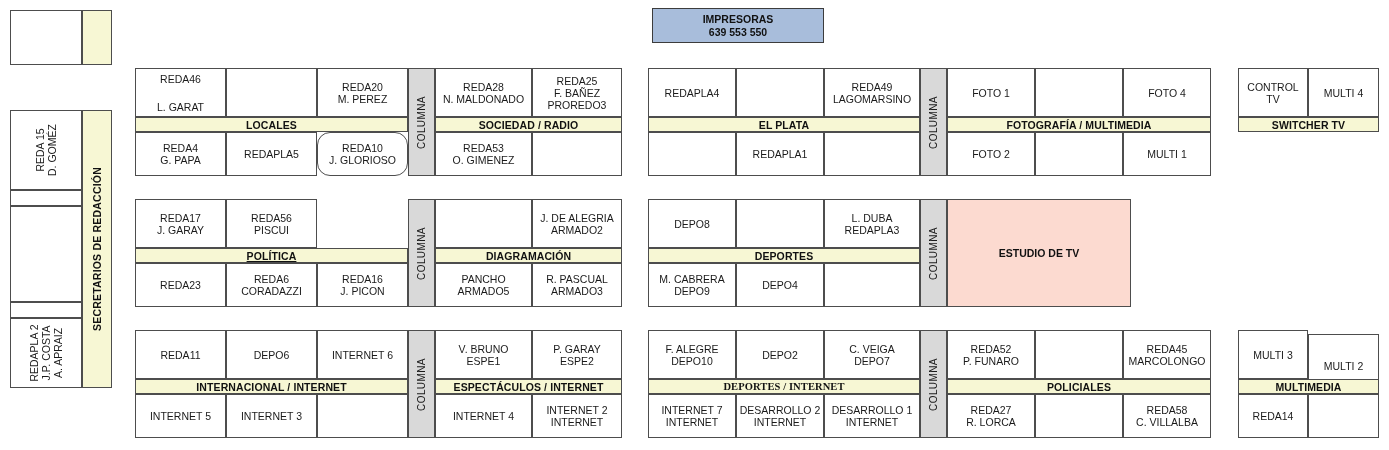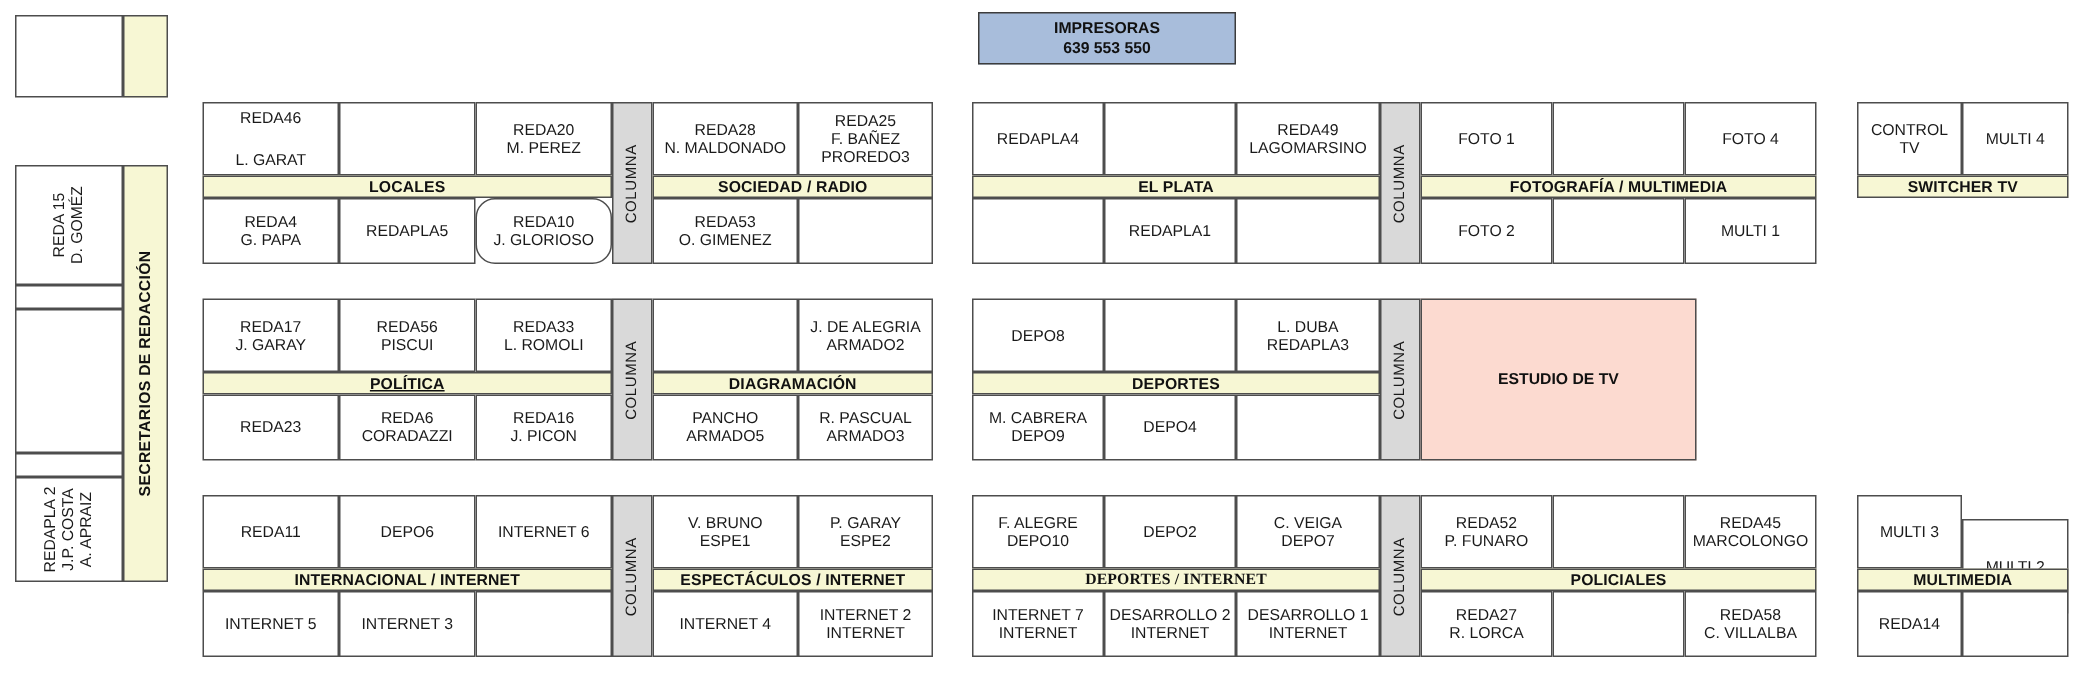--- a/index.html
+++ b/index.html
@@ -281,24 +281,20 @@
 
 <div class="abs" style="left:135px; top:199px; width:487px; height:108px;">
   <div class="cell abs" style="left:0; top:0; width:91px; height:49px;">
     <span class="l2">REDA17</span>
     <span class="l2">J. GARAY</span>
   </div>
   <div class="cell abs" style="left:91px; top:0; width:91px; height:49px;">
     <span class="l2">REDA56</span>
     <span class="l2">PISCUI</span>
   </div>
-  <div class="cell abs" style="left:182px; top:0; width:91px; height:49px;">
-    <span class="l2">REDA33</span>
-    <span class="l2">L. ROMOLI</span>
-  </div>
   <div class="label-bar abs" style="left:0; top:49px; width:273px; height:15px;text-decoration:underline;">
     <span>POLÍTICA</span>
   </div>
   <div class="cell abs" style="left:0; top:64px; width:91px; height:44px;">
     <span class="l2">REDA23</span>
   </div>
   <div class="cell abs" style="left:91px; top:64px; width:91px; height:44px;">
     <span class="l2">REDA6</span>
     <span class="l2">CORADAZZI</span>
   </div>
@@ -448,21 +444,21 @@
   <div class="cell abs" style="left:475px; top:64px; width:88px; height:44px;">
     <span class="l2">REDA58</span>
     <span class="l2">C. VILLALBA</span>
   </div>
 </div>
 
 <div class="abs" style="left:1238px; top:330px; width:141px; height:108px;">
   <div class="cell abs" style="left:0; top:0; width:70px; height:49px;">
     <span class="l2">MULTI 3</span>
   </div>
-  <div class="cell abs" style="left:70px; top:16px; width:71px; height:63px;">
+  <div class="cell abs" style="left:70px; top:4px; width:71px; height:63px;">
     <span class="l2">MULTI 2</span>
   </div>
   <div class="label-bar abs" style="left:0; top:49px; width:141px; height:15px;">
     <span>MULTIMEDIA</span>
   </div>
   <div class="cell abs" style="left:0; top:64px; width:70px; height:44px;">
     <span class="l2">REDA14</span>
   </div>
   <div class="cell abs" style="left:70px; top:64px; width:71px; height:44px;"></div>
 </div>

